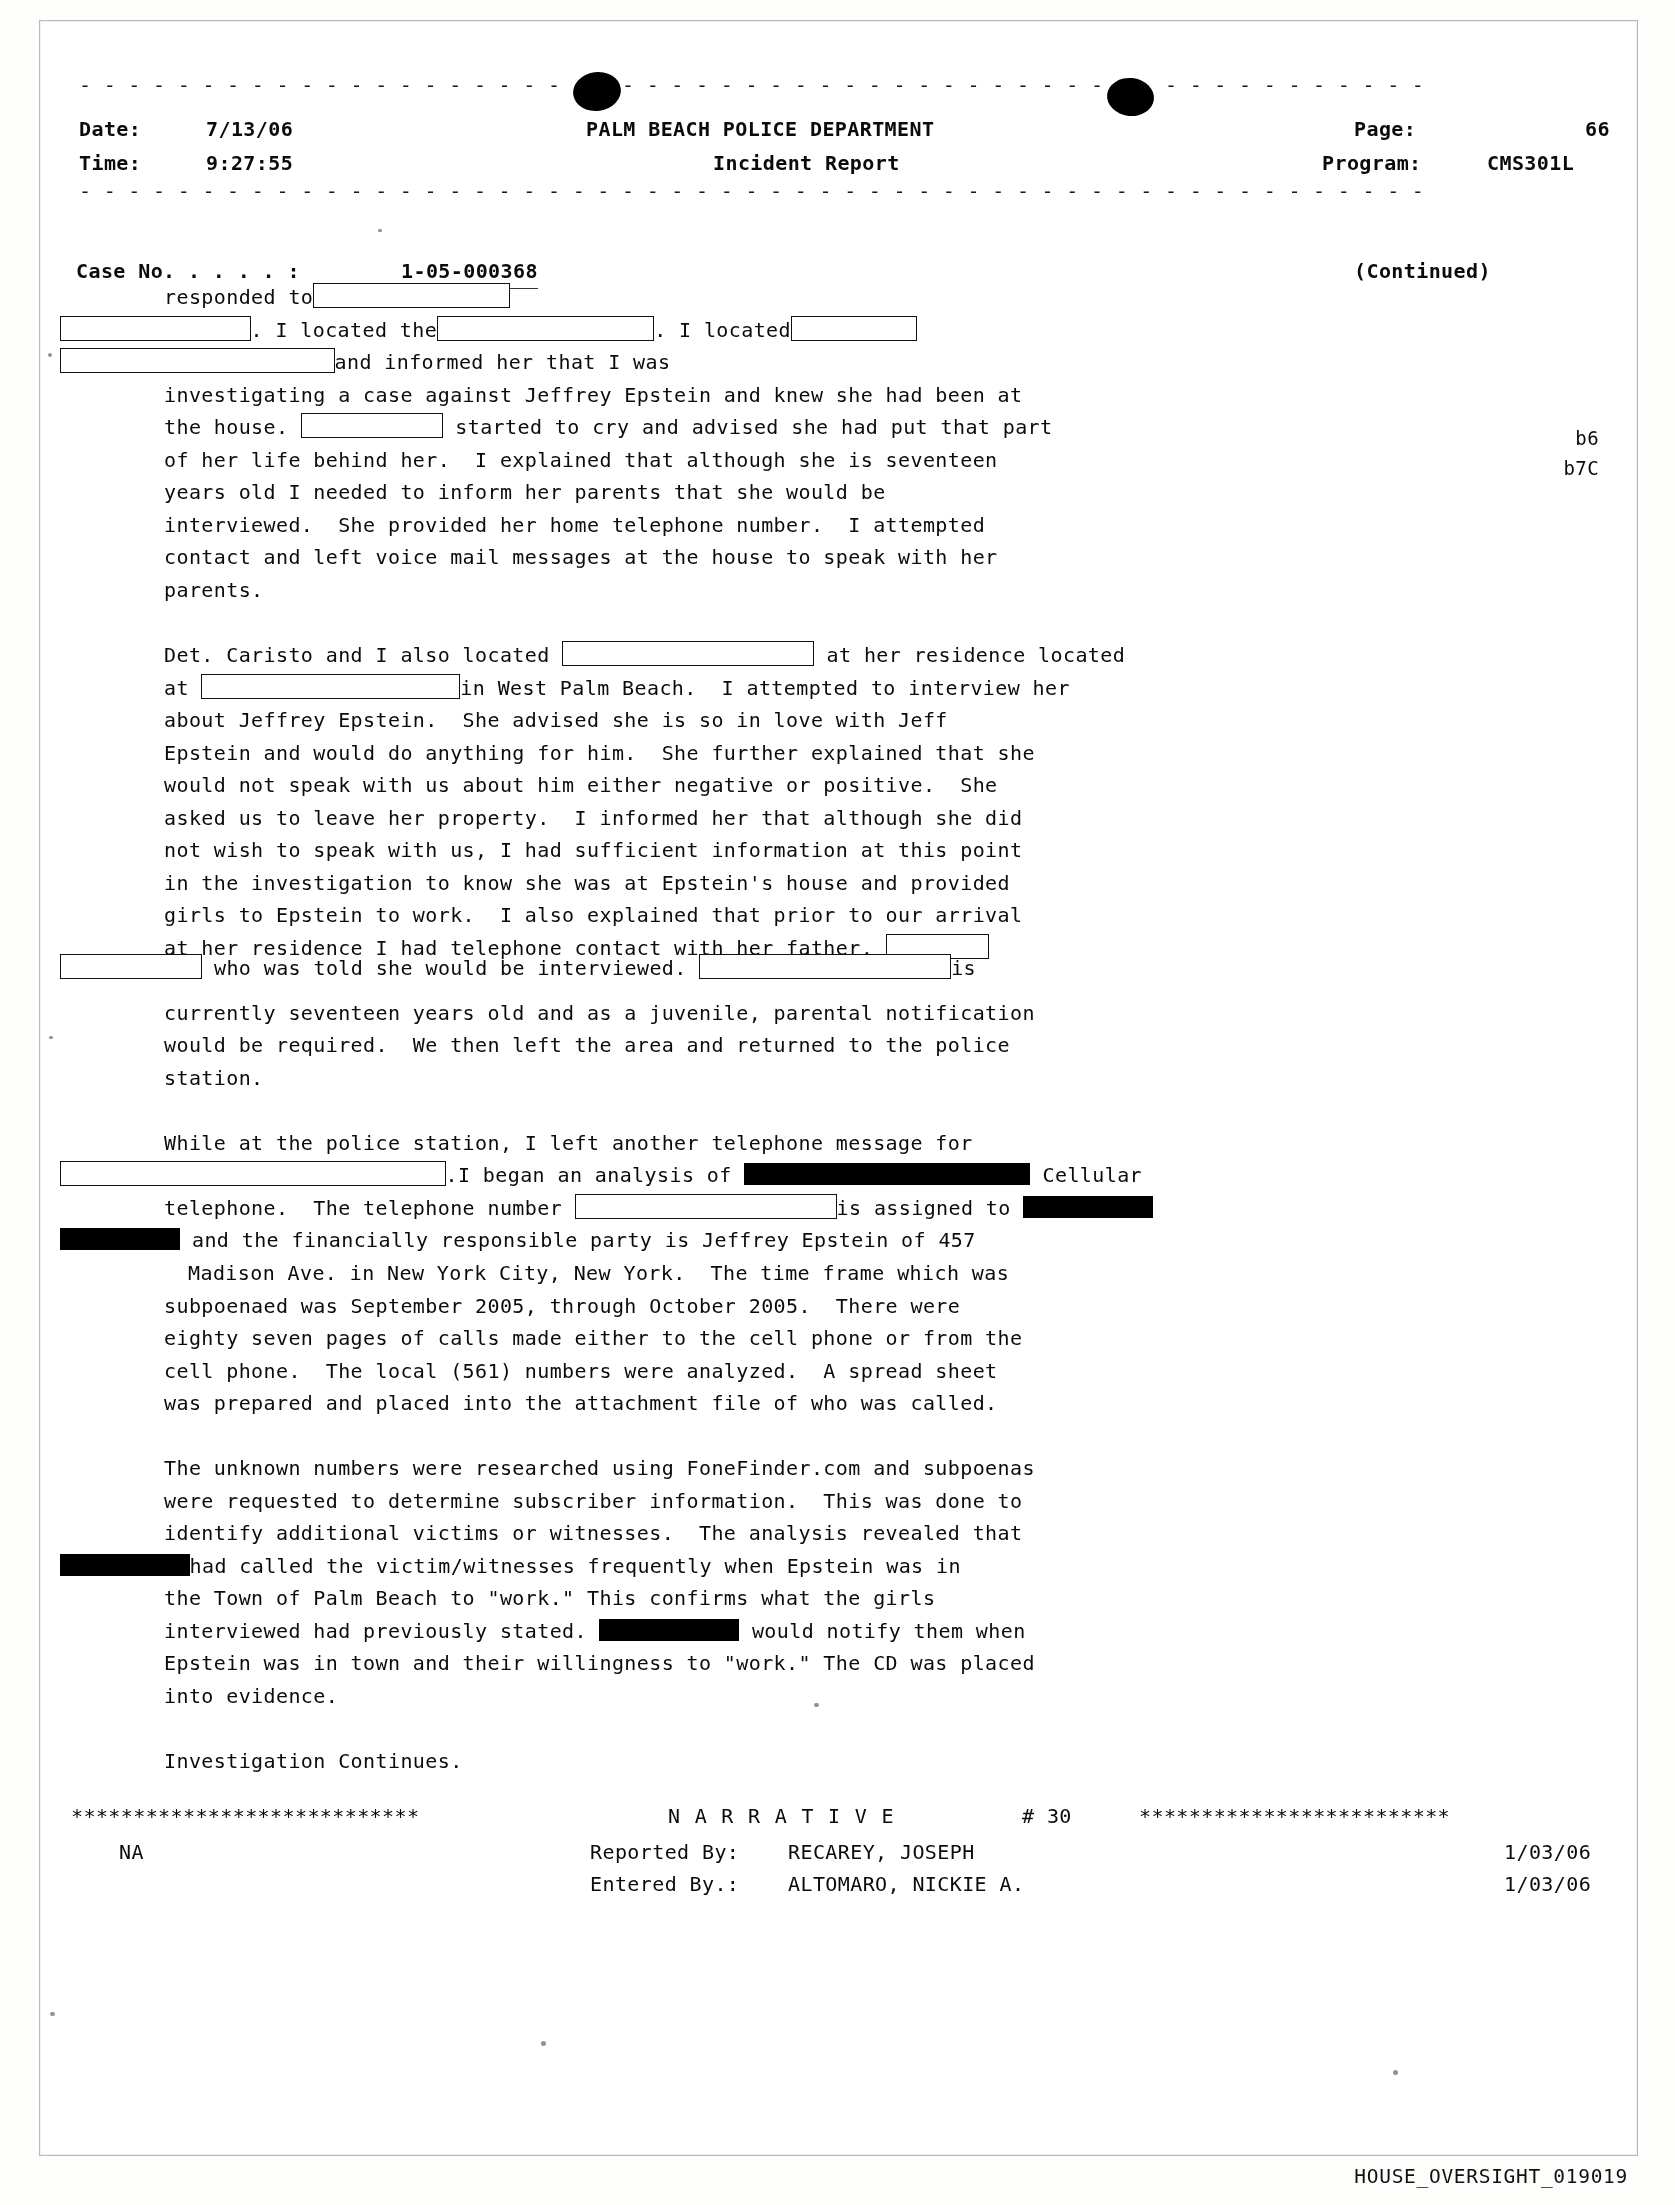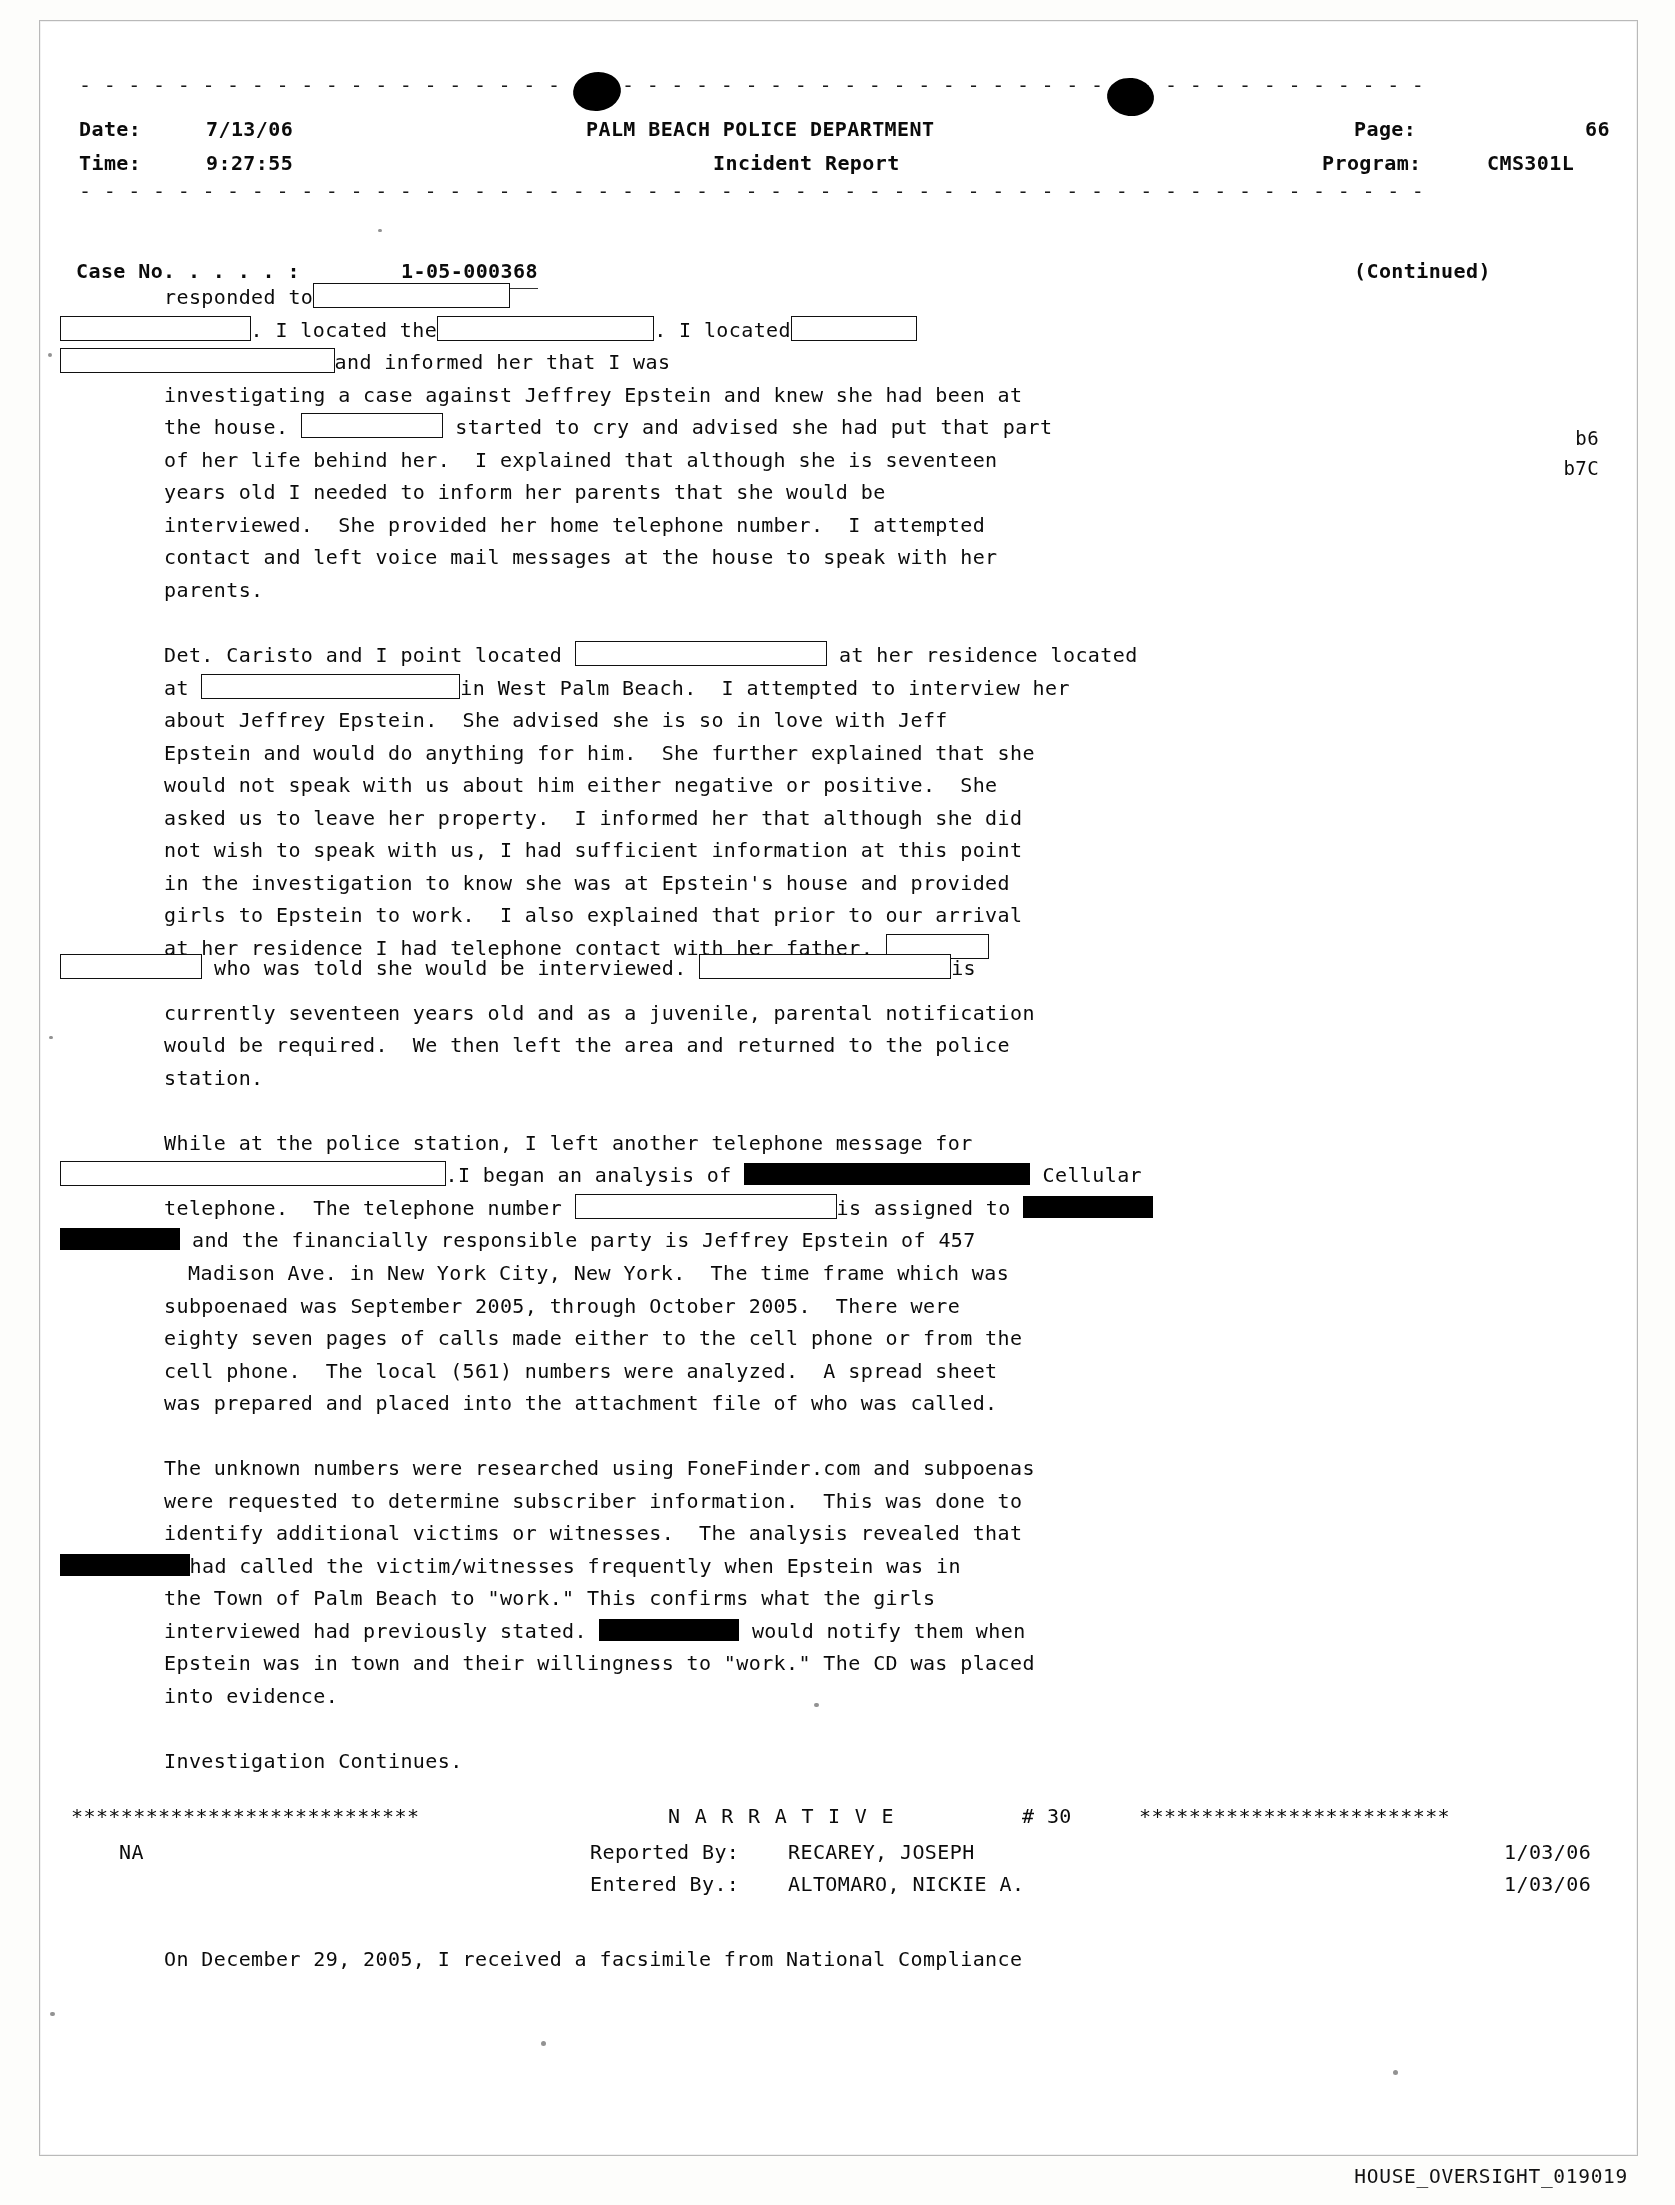--- a/index.html
+++ b/index.html
@@ -152,21 +152,21 @@
             <div class="body-block" style="left: 19.5px; top: 325px;"><span class="redbox" style="width: 273px;"></span><span>and informed her that I was</span></div>
             <div class="body-block" style="left: 124px; top: 358px;"><span>investigating a case against Jeffrey Epstein and knew she had been at</span></div>
             <div class="body-block" style="left: 124px; top: 390px;"><span>the house. </span><span class="redbox" style="width: 140px;"></span><span> started to cry and advised she had put that part</span></div>
             <div class="body-block" style="left: 124px; top: 423px;"><span>of her life behind her.  I explained that although she is seventeen</span></div>
             <div class="body-block" style="left: 124px; top: 455px;"><span>years old I needed to inform her parents that she would be</span></div>
             <div class="body-block" style="left: 124px; top: 488px;"><span>interviewed.  She provided her home telephone number.  I attempted</span></div>
             <div class="body-block" style="left: 124px; top: 520px;"><span>contact and left voice mail messages at the house to speak with her</span></div>
             <div class="body-block" style="left: 124px; top: 553px;"><span>parents.</span></div>
           </div>
           <div>
-            <div class="body-block" style="left: 124px; top: 618px;"><span>Det. Caristo and I point located </span><span class="redbox" style="width: 250px;"></span><span> at her residence located</span></div>
+            <div class="body-block" style="left: 124px; top: 618px;"><span>Det. Caristo and I also located </span><span class="redbox" style="width: 250px;"></span><span> at her residence located</span></div>
             <div class="body-block" style="left: 124px; top: 651px;"><span>at </span><span class="redbox" style="width: 257px;"></span><span>in West Palm Beach.  I attempted to interview her</span></div>
             <div class="body-block" style="left: 124px; top: 683px;"><span>about Jeffrey Epstein.  She advised she is so in love with Jeff</span></div>
             <div class="body-block" style="left: 124px; top: 716px;"><span>Epstein and would do anything for him.  She further explained that she</span></div>
             <div class="body-block" style="left: 124px; top: 748px;"><span>would not speak with us about him either negative or positive.  She</span></div>
             <div class="body-block" style="left: 124px; top: 781px;"><span>asked us to leave her property.  I informed her that although she did</span></div>
             <div class="body-block" style="left: 124px; top: 813px;"><span>not wish to speak with us, I had sufficient information at this point</span></div>
             <div class="body-block" style="left: 124px; top: 846px;"><span>in the investigation to know she was at Epstein's house and provided</span></div>
             <div class="body-block" style="left: 124px; top: 878px;"><span>girls to Epstein to work.  I also explained that prior to our arrival</span></div>
             <div class="body-block" style="left: 124px; top: 911px;"><span>at her residence I had telephone contact with her father, </span><span class="redbox" style="width: 101px;"></span></div>
             <div class="body-block" style="left: 19.5px; top: 931px;"><span class="redbox" style="width: 140px;"></span><span> who was told she would be interviewed. </span><span class="redbox" style="width: 250px;"></span><span>is</span></div>
@@ -207,21 +207,20 @@
 
       <div class="narr-line" style="left:31px; top:1815px;margin-left:48px;">NA</div>
       <div class="narr-line" style="left:550px; top:1815px;">Reported By:</div>
       <div class="narr-line" style="left:748px; top:1815px;">RECAREY, JOSEPH</div>
       <div class="narr-line" style="left:1464px; top:1815px;">1/03/06</div>
 
       <div class="narr-line" style="left:550px; top:1847px;">Entered By.:</div>
       <div class="narr-line" style="left:748px; top:1847px;">ALTOMARO, NICKIE A.</div>
       <div class="narr-line" style="left:1464px; top:1847px;">1/03/06</div>
 
-      <div class="narr-line" style="left:124px; top:1922px;">On December 29, 2005, I received a facsimile from National Compliance</div>
 
       <div class="speck" style="left:7.8px; top:332px; width:4.6px; height:4.6px;"></div>
       <div class="speck" style="left:9px; top:1015px; width:3.9px; height:3.9px;"></div>
       <div class="speck" style="left:10.4px; top:1991px; width:4.6px; height:4.6px;"></div>
       <div class="speck" style="left:501px; top:2020px; width:5.2px; height:5.2px;"></div>
       <div class="speck" style="left:1353px; top:2049px; width:5.2px; height:5.2px;"></div>
       <div class="speck" style="left:774px; top:1682px; width:4.6px; height:4.6px;"></div>
       <div class="speck" style="left:338px; top:208px; width:3.9px; height:3.9px;"></div>
     </div>
   </div>

